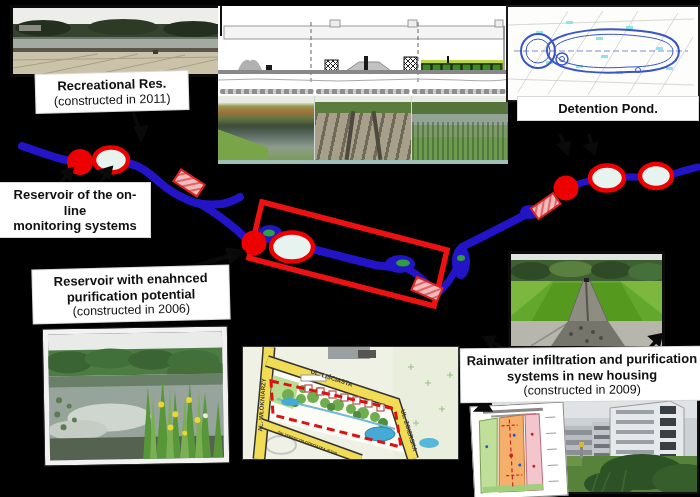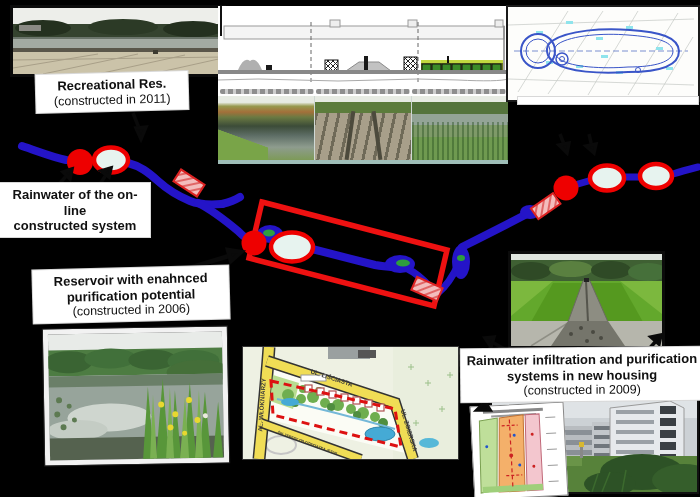--- a/index.html
+++ b/index.html
@@ -163,25 +163,26 @@
       <circle cx="30" cy="44" r="12" fill="none" stroke="#3a55c8" stroke-width="1"></circle>
       <path d="M44 34 C60 23 95 21 122 23 C152 25 170 30 171 44 C171 59 150 65 120 65 C92 67 60 65 47 56 C38 50 36 40 44 34 Z" fill="none" stroke="#3a55c8" stroke-width="2"></path>
       <path d="M50 37 C64 28 96 26 120 28 C147 30 164 34 165 44 C165 55 147 60 120 60 C94 62 64 60 53 53 C45 48 44 42 50 37 Z" fill="none" stroke="#3a55c8" stroke-width="1"></path>
       <circle cx="54" cy="52" r="6" fill="none" stroke="#3a55c8" stroke-width="1.5"></circle>
       <circle cx="54" cy="52" r="2.5" fill="none" stroke="#3a55c8" stroke-width="1"></circle>
       <circle cx="130" cy="63" r="2.5" fill="none" stroke="#3a55c8" stroke-width="1"></circle>
     </svg>
   </div>
 
   <div class="callout" style="left:518px;top:97px;width:170px;">
+    <span class="t">Detention Pond.</span>
   </div>
 
   <div class="callout" style="left:0px;top:183px;width:140px;">
-    <span class="t">Rainwater of the on-line</span>
-    <span class="t">constructed system</span>
+    <span class="t">Reservoir of the on-line</span>
+    <span class="t">monitoring systems</span>
   </div>
 
   <div class="callout" style="left:33px;top:268px;width:186px;transform:rotate(-1.5deg);">
     <span class="t">Reservoir with enahnced</span>
     <span class="t">purification potential</span>
     <span class="y">(constructed in 2006)</span>
   </div>
 
   <div class="photo frame-white abs" style="left:44px;top:328px;width:174px;height:126px;transform:rotate(-1deg);">
     <svg width="174" height="126" viewBox="0 0 174 126">

